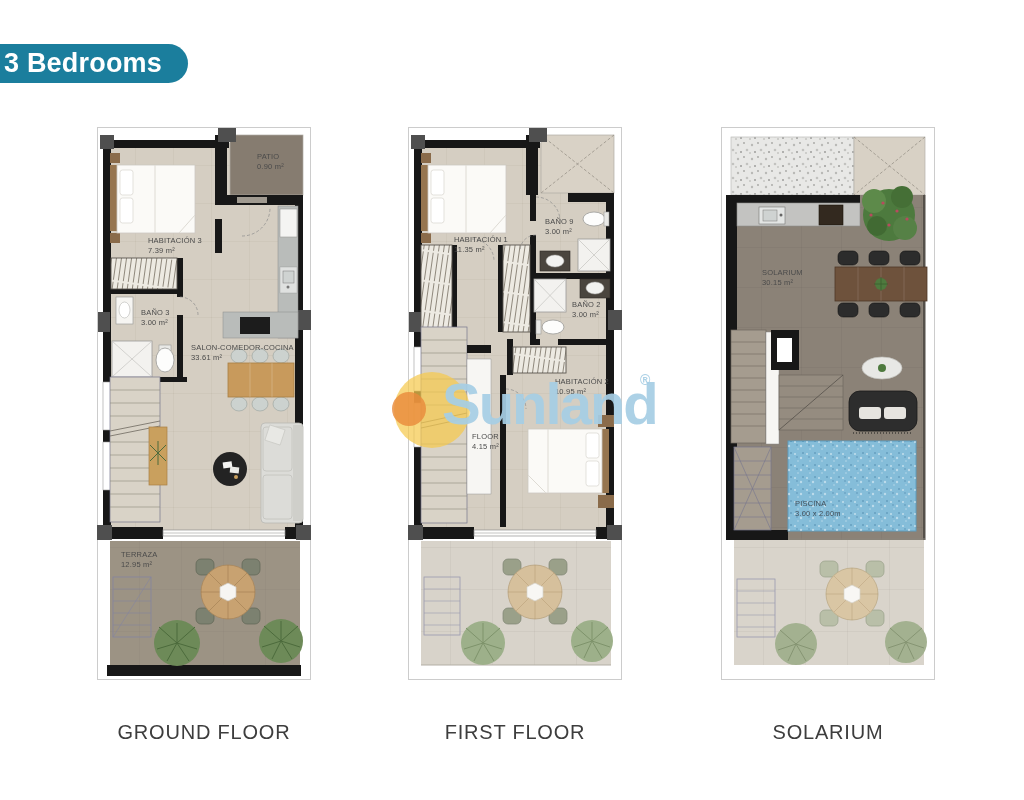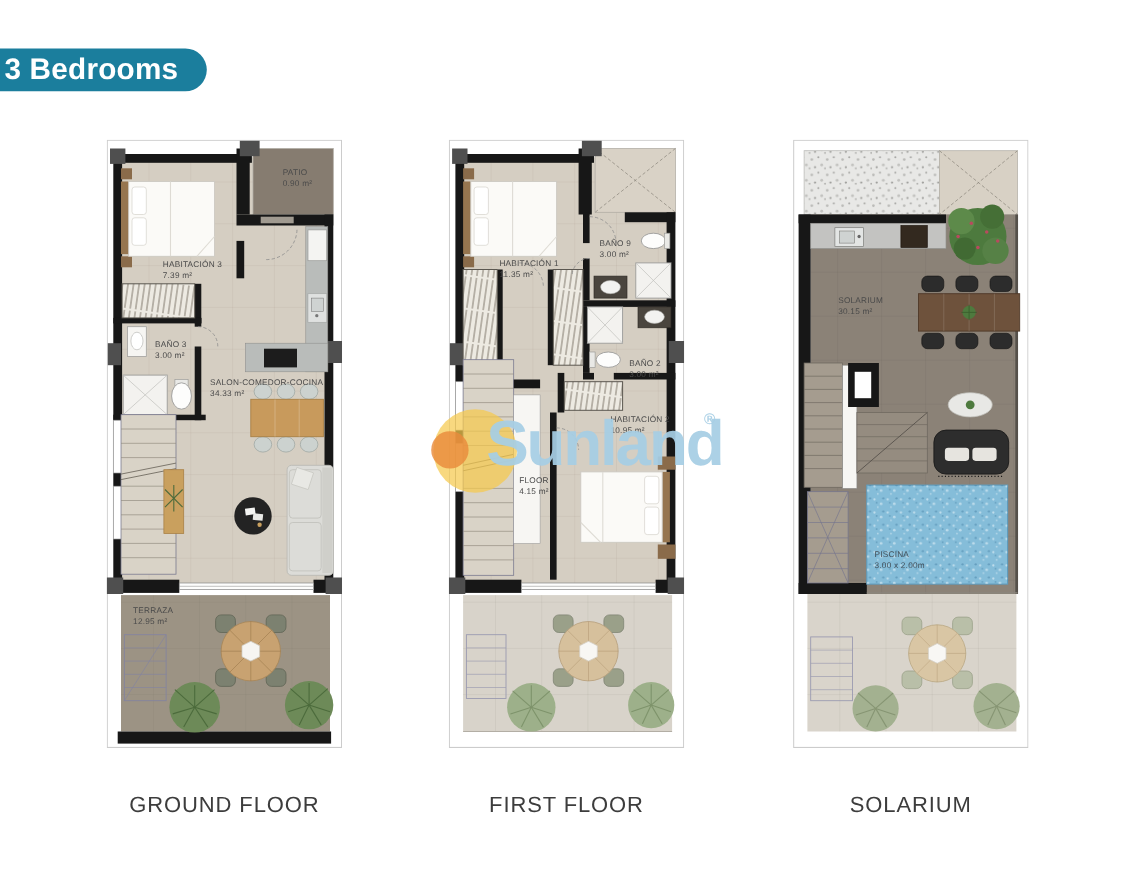--- a/index.html
+++ b/index.html
@@ -275,21 +275,21 @@
     <div class="lbl" style="left:51px;top:109px">
       <span>HABITACIÓN 3</span>
         <span>7.39 m²</span>
     </div>
     <div class="lbl" style="left:44px;top:181px">
       <span>BAÑO 3</span>
         <span>3.00 m²</span>
     </div>
     <div class="lbl" style="left:94px;top:216px">
       <span>SALON-COMEDOR-COCINA</span>
-        <span>34.33 m²</span>
+        <span>33.61 m²</span>
     </div>
     <div class="lbl" style="left:24px;top:423px">
       <span>TERRAZA</span>
         <span>12.95 m²</span>
     </div>
   </div>
 
   <div class="plan" style="left:408px">
     <svg viewBox="0 0 214 553" width="214" height="553">
       <rect x="0.5" y="0.5" width="213" height="552" fill="#ffffff" stroke="#cccccc"></rect>
@@ -470,21 +470,21 @@
       </g>
     </svg>
     <div class="lbl" style="left:46px;top:108px">
       <span>HABITACIÓN 1</span>
         <span>11.35 m²</span>
     </div>
     <div class="lbl" style="left:137px;top:90px">
       <span>BAÑO 9</span>
         <span>3.00 m²</span>
     </div>
-    <div class="lbl" style="left:164px;top:199px">
+    <div class="lbl" style="left:164px;top:173px">
       <span>BAÑO 2</span>
         <span>3.00 m²</span>
     </div>
     <div class="lbl" style="left:147px;top:250px">
       <span>HABITACIÓN 2</span>
         <span>10.95 m²</span>
     </div>
     <div class="lbl" style="left:64px;top:305px">
       <span>FLOOR</span>
         <span>4.15 m²</span>

